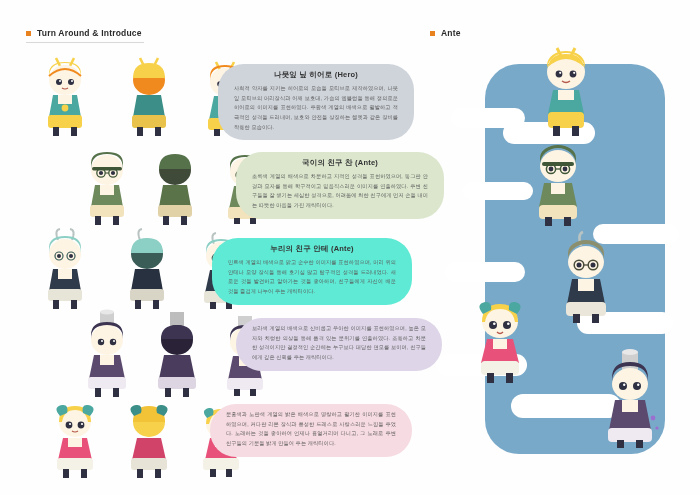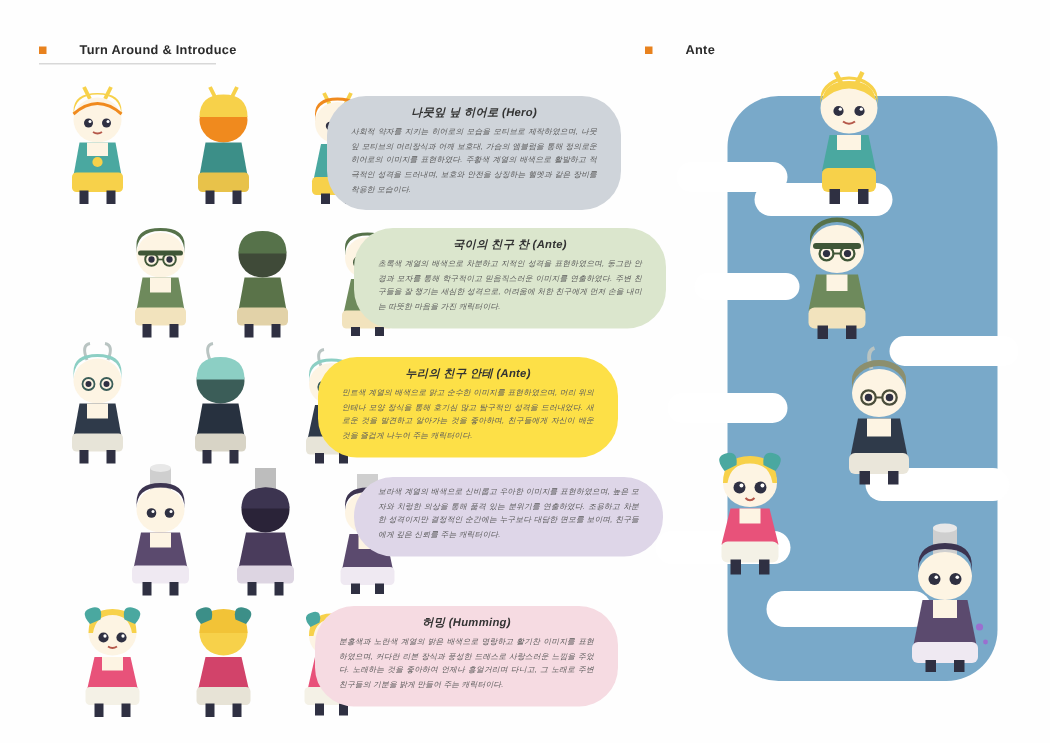--- a/index.html
+++ b/index.html
@@ -19,21 +19,21 @@
     width: 700px;
     height: 495px;
     background: #fefefe;
   }
 
   
   .section-header {
     position: absolute;
     display: flex;
     align-items: center;
-    gap: 22px;
+    gap: 6px;
     font-size: 8.5px;
     color: #2b2b2b;
     font-weight: bold;
     letter-spacing: .2px;
   }
   .section-header .bullet {
     width: 5px;
     height: 5px;
     background: #e8821e;
     display: inline-block;
@@ -55,21 +55,20 @@
     left: 20px;
     width: 420px;
   }
 
   
   .bubble {
     position: absolute;
     border-radius: 26px 26px 26px 26px;
     padding: 6px 16px 8px 16px;
     box-sizing: border-box;
-    font-style: italic;
   }
   .bubble .b-title {
     font-size: 7.5px;
     font-weight: bold;
     color: #333;
     text-align: center;
     margin-bottom: 4px;
     letter-spacing: .2px;
   }
   .bubble .b-body {
@@ -373,21 +372,21 @@
         <circle cx="35" cy="22" r="3.8" fill="none" stroke="#3b5d58" stroke-width="1.2"></circle>
         <circle cx="24" cy="22" r="1.9" fill="#2f3042"></circle>
         <circle cx="35" cy="22" r="1.9" fill="#2f3042"></circle>
         <path d="M18 34 h22 l5 23 h-32 z" fill="#2f3a4a"></path>
         <path d="M23 34 h13 v9 h-13 z" fill="#fdf4e3"></path>
         <rect x="12" y="55" width="34" height="12" rx="3" fill="#e7e4d8"></rect>
         <rect x="18" y="66" width="6" height="7" fill="#2f3042"></rect>
         <rect x="34" y="66" width="6" height="7" fill="#2f3042"></rect>
       </svg>
     </div>
-    <div class="bubble" style="left:192px; top:6px; width:200px; background:#fde047;">
+    <div class="bubble" style="left:192px; top:6px; width:200px; background:#5eead4;">
       <div class="b-title">누리의 친구 안테 (Ante)</div>
       <div class="b-body">민트색 계열의 배색으로 맑고 순수한 이미지를 표현하였으며, 머리 위의 안테나 모양 장식을 통해 호기심 많고 탐구적인 성격을 드러내었다. 새로운 것을 발견하고 알아가는 것을 좋아하며, 친구들에게 자신이 배운 것을 즐겁게 나누어 주는 캐릭터이다.</div>
     </div>
   </div>
 
   <div class="char-row" style="top:316px;">
     <div style="position:absolute; left:56px; top:0;">
       <svg width="62" height="82" viewBox="0 0 62 82">
         <rect x="24" y="-4" width="14" height="16" fill="#cfcfcf"></rect>
         <ellipse cx="31" cy="-4" rx="7" ry="2.6" fill="#e8e8e8"></ellipse>
@@ -474,18 +473,17 @@
         <circle cx="24" cy="25" r="3.2" fill="#2f3042"></circle>
         <circle cx="35" cy="25" r="3.2" fill="#2f3042"></circle>
         <path d="M18 36 h22 l5 22 h-32 z" fill="#e8527a"></path>
         <path d="M23 36 h13 v9 h-13 z" fill="#fdf4e3"></path>
         <rect x="11" y="56" width="36" height="12" rx="3" fill="#f4f1e6"></rect>
         <rect x="18" y="67" width="6" height="8" fill="#2f3042"></rect>
         <rect x="34" y="67" width="6" height="8" fill="#2f3042"></rect>
       </svg>
     </div>
     <div class="bubble" style="left:190px; top:4px; width:202px; background:#f6dbe2;">
-      <div class="b-title">허밍 (Humming)</div>
       <div class="b-body">분홍색과 노란색 계열의 밝은 배색으로 명랑하고 활기찬 이미지를 표현하였으며, 커다란 리본 장식과 풍성한 드레스로 사랑스러운 느낌을 주었다. 노래하는 것을 좋아하여 언제나 흥얼거리며 다니고, 그 노래로 주변 친구들의 기분을 밝게 만들어 주는 캐릭터이다.</div>
     </div>
   </div>
 
 </div>
 
 </body></html>

